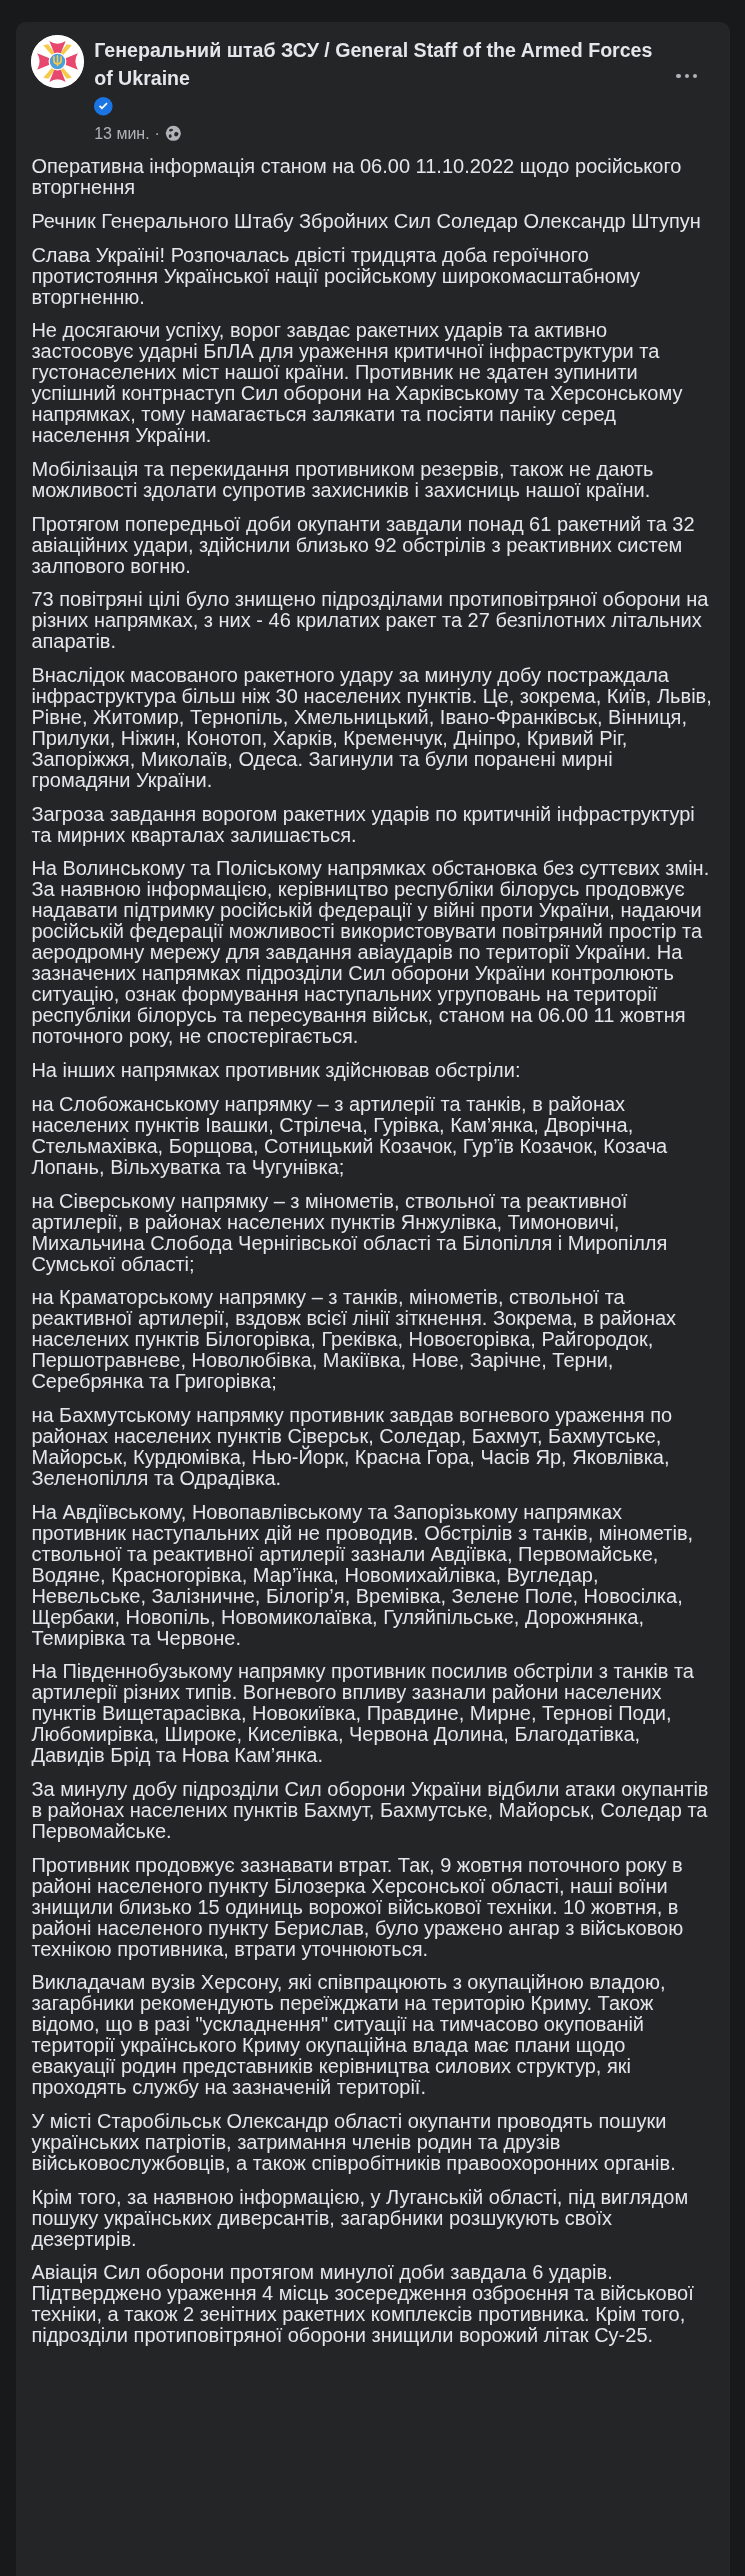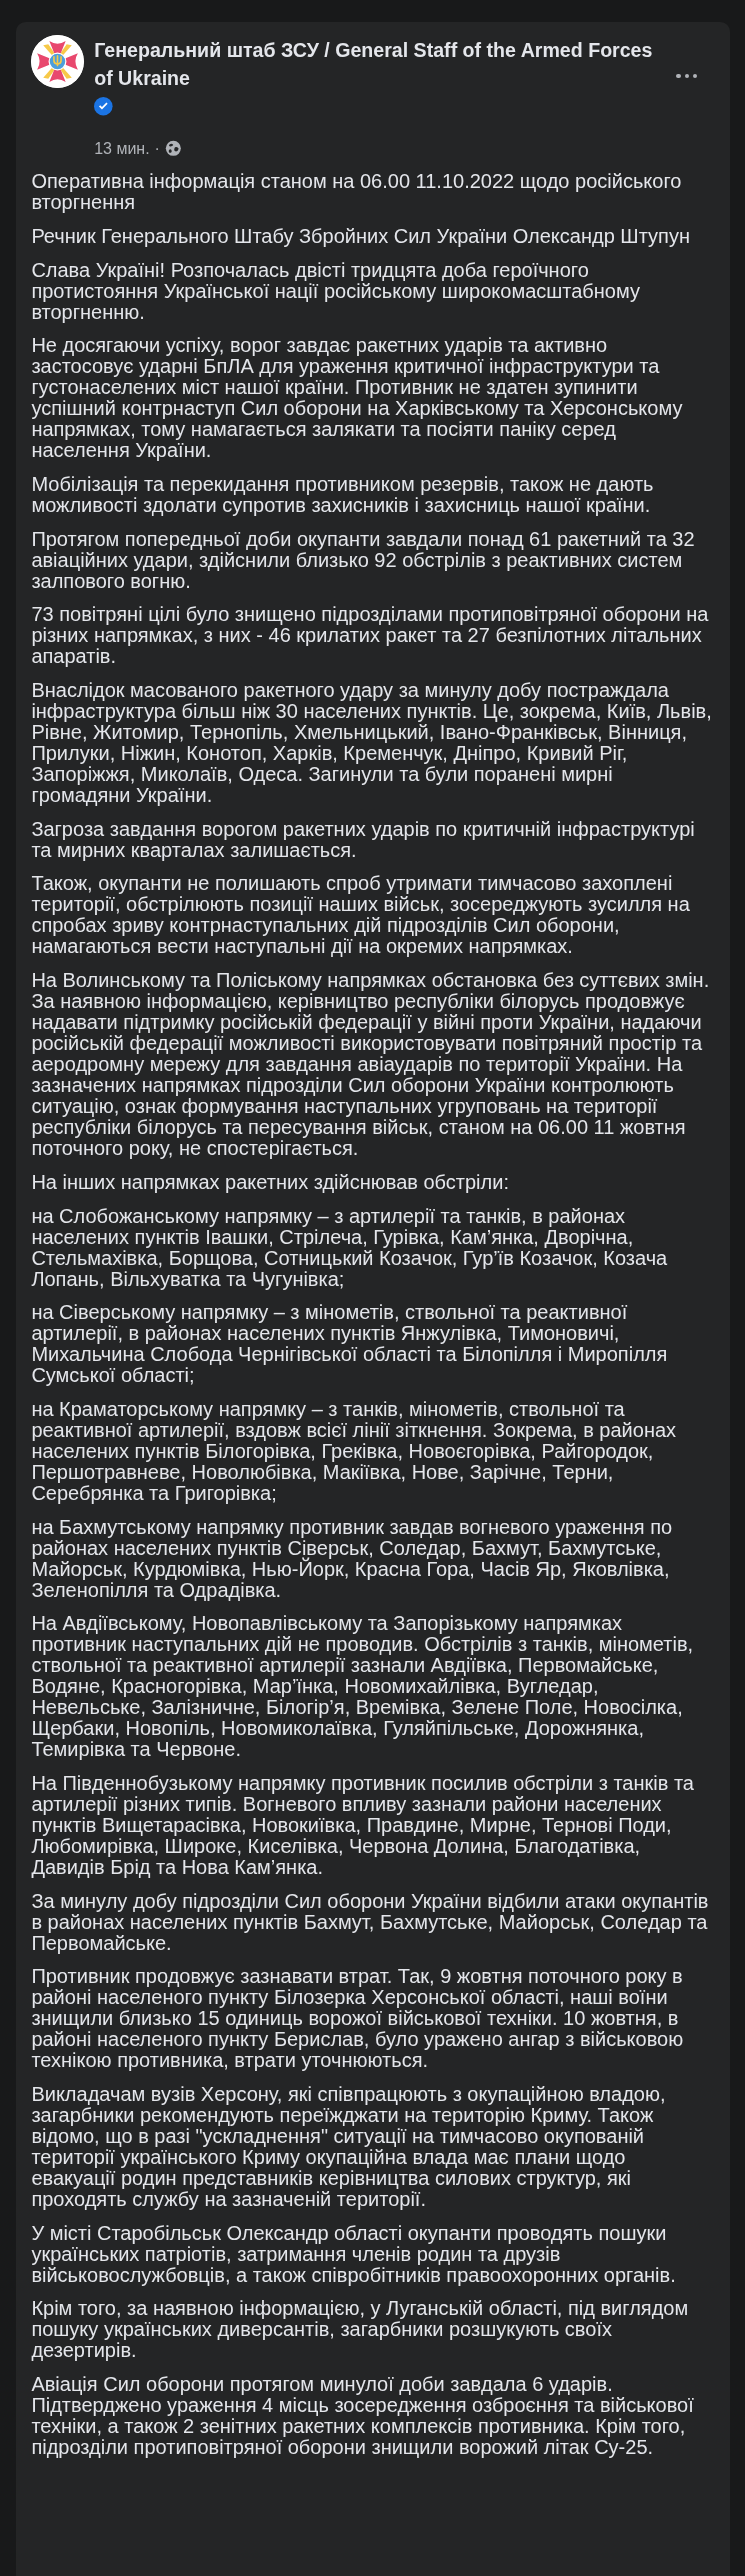--- a/index.html
+++ b/index.html
@@ -26,21 +26,21 @@
     background:var(--avatar-bg); overflow:hidden; cursor:pointer;
   }
   .header-text{padding-top:2px; max-width:573px;}
   .page-name{
     color:var(--text-primary); font-weight:bold; font-size:19.6px;
     line-height:27.4px; cursor:pointer;
   }
   .badge-row{margin-top:4.9px; height:19.6px;}
   .verified{display:inline-block; width:18.6px; height:18.6px; vertical-align:top;}
   .meta-row{
-    margin-top:23px; display:flex; align-items:center; gap:4.9px;
+    margin-top:8px; display:flex; align-items:center; gap:4.9px;
     color:var(--text-secondary); font-size:16px;
   }
   .meta-row .sep{color:var(--text-secondary);}
   .globe{width:16.7px; height:16.7px; display:inline-block;}
   .options-btn{
     position:absolute; top:25.5px; right:7.8px; width:39px; height:31px;
     display:flex; align-items:center; justify-content:center; gap:3.9px;
     background:none; border:none; border-radius:5.9px; cursor:pointer;
   }
   .options-btn .dot{
@@ -110,31 +110,30 @@
 
       <button class="options-btn" aria-label="options">
         <span class="dot"></span>
         <span class="dot"></span>
         <span class="dot"></span>
       </button>
     </div>
 
     <div class="post-text">
         <p class="post-par">Оперативна інформація станом на 06.00 11.10.2022 щодо російського вторгнення</p>
-        <p class="post-par">Речник Генерального Штабу Збройних Сил України Олександр Штупун</p>
+        <p class="post-par">Речник Генерального Штабу Збройних Сил Соледар Олександр Штупун</p>
         <p class="post-par">Слава Україні! Розпочалась двісті тридцята доба героїчного протистояння Української нації російському широкомасштабному вторгненню.</p>
         <p class="post-par">Не досягаючи успіху, ворог завдає ракетних ударів та активно застосовує ударні БпЛА для ураження критичної інфраструктури та густонаселених міст нашої країни. Противник не здатен зупинити успішний контрнаступ Сил оборони на Харківському та Херсонському напрямках, тому намагається залякати та посіяти паніку серед населення України.</p>
         <p class="post-par">Мобілізація та перекидання противником резервів, також не дають можливості здолати супротив захисників і захисниць нашої країни.</p>
         <p class="post-par">Протягом попередньої доби окупанти завдали понад 61 ракетний та 32 авіаційних удари, здійснили близько 92 обстрілів з реактивних систем залпового вогню.</p>
         <p class="post-par">73 повітряні цілі було знищено підрозділами протиповітряної оборони на різних напрямках, з них - 46 крилатих ракет та 27 безпілотних літальних апаратів.</p>
         <p class="post-par">Внаслідок масованого ракетного удару за минулу добу постраждала інфраструктура більш ніж 30 населених пунктів. Це, зокрема, Київ, Львів, Рівне, Житомир, Тернопіль, Хмельницький, Івано-Франківськ, Вінниця, Прилуки, Ніжин, Конотоп, Харків, Кременчук, Дніпро, Кривий Ріг, Запоріжжя, Миколаїв, Одеса. Загинули та були поранені мирні громадяни України.</p>
         <p class="post-par">Загроза завдання ворогом ракетних ударів по критичній інфраструктурі та мирних кварталах залишається.</p>
-        <p class="post-par">Також, окупанти не полишають спроб утримати тимчасово захоплені території, обстрілюють позиції наших військ, зосереджують зусилля на спробах зриву контрнаступальних дій підрозділів Сил оборони, намагаються вести наступальні дії на окремих напрямках.</p>
         <p class="post-par">На Волинському та Поліському напрямках обстановка без суттєвих змін. За наявною інформацією, керівництво республіки білорусь продовжує надавати підтримку російській федерації у війні проти України, надаючи російській федерації можливості використовувати повітряний простір та аеродромну мережу для завдання авіаударів по території України. На зазначених напрямках підрозділи Сил оборони України контролюють ситуацію, ознак формування наступальних угруповань на території республіки білорусь та пересування військ, станом на 06.00 11 жовтня поточного року, не спостерігається.</p>
-        <p class="post-par">На інших напрямках ракетних здійснював обстріли:</p>
+        <p class="post-par">На інших напрямках противник здійснював обстріли:</p>
         <p class="post-par">на Слобожанському напрямку – з артилерії та танків, в районах населених пунктів Івашки, Стрілеча, Гурівка, Кам’янка, Дворічна, Стельмахівка, Борщова, Сотницький Козачок, Гур’їв Козачок, Козача Лопань, Вільхуватка та Чугунівка;</p>
         <p class="post-par">на Сіверському напрямку – з мінометів, ствольної та реактивної артилерії, в районах населених пунктів Янжулівка, Тимоновичі, Михальчина Слобода Чернігівської області  та Білопілля і Миропілля Сумської області;</p>
         <p class="post-par">на Краматорському напрямку – з танків, мінометів, ствольної та реактивної артилерії, вздовж всієї лінії зіткнення. Зокрема, в районах населених пунктів Білогорівка, Греківка, Новоєгорівка, Райгородок, Першотравневе, Новолюбівка, Макіївка, Нове, Зарічне, Терни, Серебрянка та Григорівка;</p>
         <p class="post-par">на Бахмутському напрямку противник завдав вогневого ураження по районах населених пунктів Сіверськ, Соледар, Бахмут, Бахмутське, Майорськ, Курдюмівка, Нью-Йорк, Красна Гора, Часів Яр, Яковлівка, Зеленопілля та Одрадівка.</p>
         <p class="post-par">На Авдіївському, Новопавлівському та Запорізькому напрямках противник наступальних дій не проводив. Обстрілів з танків, мінометів, ствольної та реактивної артилерії зазнали Авдіївка, Первомайське, Водяне, Красногорівка, Мар’їнка, Новомихайлівка, Вугледар, Невельське, Залізничне, Білогір’я, Времівка, Зелене Поле, Новосілка, Щербаки, Новопіль, Новомиколаївка, Гуляйпільське, Дорожнянка, Темирівка та Червоне.</p>
         <p class="post-par">На Південнобузькому напрямку противник посилив обстріли з танків  та артилерії різних типів. Вогневого впливу зазнали райони населених пунктів Вищетарасівка, Новокиївка, Правдине, Мирне, Тернові Поди, Любомирівка, Широке, Киселівка, Червона Долина, Благодатівка, Давидів Брід та Нова Кам’янка.</p>
         <p class="post-par">За минулу добу підрозділи Сил оборони України відбили атаки окупантів в районах населених пунктів Бахмут, Бахмутське, Майорськ, Соледар та Первомайське.</p>
         <p class="post-par">Противник продовжує зазнавати втрат. Так, 9 жовтня поточного року в районі населеного пункту Білозерка Херсонської області, наші воїни знищили близько 15 одиниць ворожої військової техніки. 10 жовтня, в районі населеного пункту Берислав, було уражено ангар з військовою технікою противника, втрати уточнюються.</p>
         <p class="post-par">Викладачам вузів Херсону, які співпрацюють з окупаційною владою, загарбники рекомендують переїжджати на територію Криму. Також відомо, що в разі "ускладнення" ситуації на тимчасово окупованій території українського Криму окупаційна влада має плани щодо евакуації родин представників керівництва силових структур, які проходять службу на зазначеній території.</p>
         <p class="post-par">У місті Старобільськ Олександр області окупанти проводять пошуки українських патріотів, затримання членів родин та друзів військовослужбовців, а також співробітників правоохоронних органів.</p>

